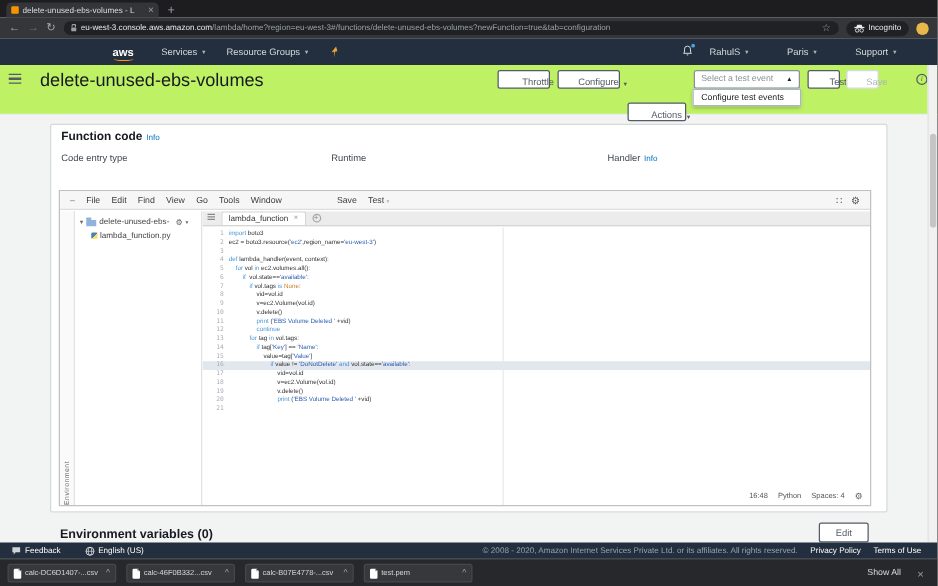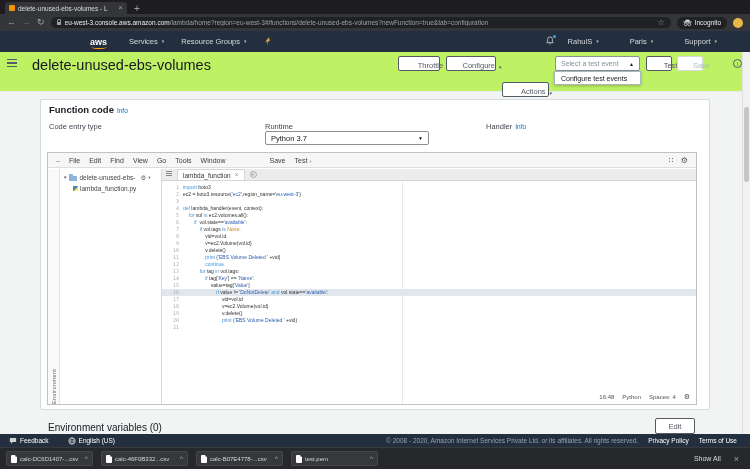--- a/index.html
+++ b/index.html
@@ -91,21 +91,21 @@
   .gl{height:7px;font:5px/7px "DejaVu Sans Mono",monospace;color:#a8aeb5;text-align:right;padding-right:4px;}
   .lines{position:absolute;left:21px;top:2px;right:0;}
   .cl{height:7px;font:5px/7px "DejaVu Sans Mono",monospace;white-space:pre;color:#333;}
   .gl.act,.cl.act{background:#e2e7ee;}
   .tk-k{color:#4596d8;}
   .tk-s{color:#2a5db0;}
   .tk-c{color:#c57f22;}
   .tk-p{color:#333;}
   .statusbar{position:absolute;right:6px;bottom:3px;display:flex;gap:8px;font-size:6px;color:#555;align-items:center;}
 
-  .envvars-title{position:absolute;left:48px;top:330px;font-size:10px;font-weight:normal;color:#16191f;}
+  .envvars-title{position:absolute;left:48px;top:330px;font-size:10px;font-weight:bold;color:#16191f;}
   .editbtn{position:absolute;left:655px;top:326px;width:40px;height:16px;background:#fff;border:1px solid #545b64;border-radius:2px;font-size:7.5px;color:#545b64;display:flex;align-items:center;justify-content:center;}
 
   .scrolltrack{position:absolute;right:0;top:52px;bottom:35px;width:8px;background:#f1f1f1;border-left:1px solid #e2e2e2;z-index:4;}
   .scrollthumb{position:absolute;left:1px;top:55px;width:5px;height:75px;background:#c5c5c5;border-radius:3px;}
 
   
   .awsfooter{position:absolute;left:0;right:0;bottom:22px;height:13px;background:#232f3e;display:flex;align-items:center;font-size:6.5px;color:#d5dbdb;padding:0 9px;gap:5px;z-index:6;}
   .fgroup{display:flex;align-items:center;gap:3px;margin-right:14px;color:#fff;}
   .fright{margin-left:auto;display:flex;align-items:center;gap:10px;padding-right:4px;}
   .copyright{color:#95a1ab;}
@@ -227,24 +227,20 @@
     <span class="infoicon" style="left:733px;top:7px;">i</span>
   </div>
 
   <div class="content">
     <div class="card">
       <div class="fc-title"><span>Function code</span><span class="info">Info</span></div>
 
       <span class="flabel" style="left:8px;">Code entry type</span>
 
       <span class="flabel" style="left:224px;">Runtime</span>
-      <div class="fselect" style="left:224px;width:164px;">
-        <span>Python 3.7</span>
-          <span class="caret">▼</span>
-      </div>
 
       <span class="flabel" style="left:445px;"><span>Handler</span><span class="info">Info</span></span>
 
       <div class="editor">
         <div class="menubar">
           <span class="mdash">–</span>
           <span>File</span>
           <span>Edit</span>
           <span>Find</span>
           <span>View</span>

